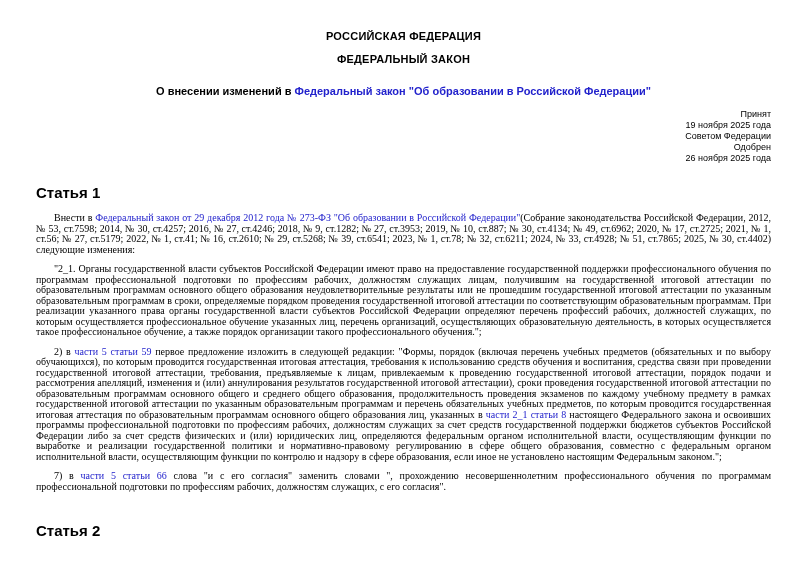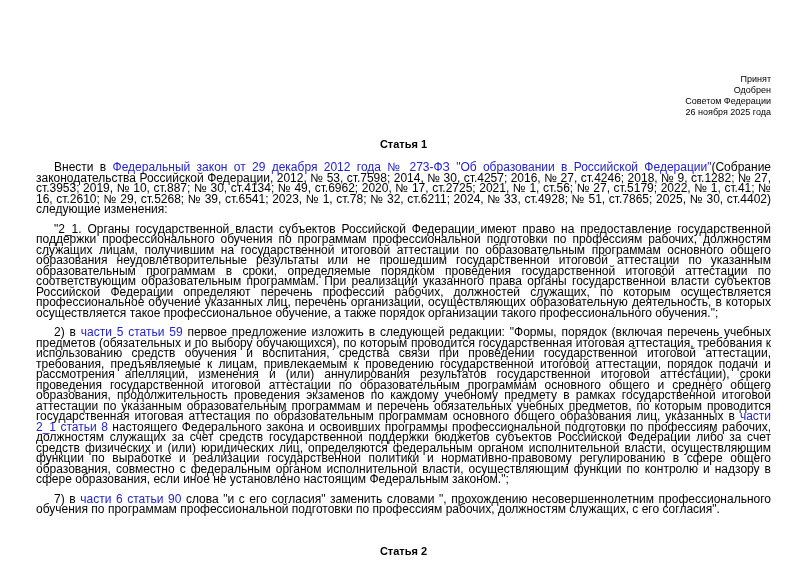--- a/index.html
+++ b/index.html
@@ -15,55 +15,62 @@
     overflow: hidden;
     padding: 30px 36px 0 36px;
   }
   .doc-header { text-align: center; }
   .doc-country { font-size: 11px; font-weight: bold; letter-spacing: 0.2px; }
   .doc-type { font-size: 11px; font-weight: bold; margin-top: 11px; letter-spacing: 0.2px; }
   .doc-title { font-size: 11px; font-weight: bold; margin-top: 20px; }
   .doc-title .doc-link { font-weight: bold; }
   .doc-link { color: var(--link-color); cursor: pointer; text-decoration: none; }
   .adoption-block {
-    margin-top: 44px;
+    margin-top: 12px;
     text-align: right;
     font-size: 9px;
     line-height: 11px;
   }
-  .article-heading { font-size: 11px; font-weight: bold; margin-top: 20px; text-align: center; }
+  .article-heading { font-size: 15px; font-weight: bold; margin-top: 20px; }
   .body-para {
-    font-size: 12px;
+    font-size: 10px;
     line-height: 10.5px;
     text-align: justify;
     text-indent: 18px;
     margin-top: 9px;
+    font-family: Liberation Serif, serif;
   }
   .first-body-para { margin-top: 12px; }
   .article-2 { margin-top: 30px; }
 </style>
 </head>
 <body>
 
 <div class="page">
 
+  <div class="doc-header">
+    <div class="doc-country">РОССИЙСКАЯ ФЕДЕРАЦИЯ</div>
+    <div class="doc-type">ФЕДЕРАЛЬНЫЙ ЗАКОН</div>
+    <div class="doc-title"><span>О внесении изменений в </span><span class="doc-link">Федеральный закон "Об образовании в Российской Федерации"</span></div>
+  </div>
 
   <div class="adoption-block">
     <div>Принят</div>
+    <div>19 ноября 2025 года</div>
+    <div>Советом Федерации</div>
     <div>Одобрен</div>
-    <div>Советом Федерации</div>
     <div>26 ноября 2025 года</div>
   </div>
 
   <div class="article-heading">Статья 1</div>
 
   <p class="body-para first-body-para"><span>Внести в </span><span class="doc-link">Федеральный закон от 29 декабря 2012 года № 273-ФЗ "Об образовании в Российской Федерации"</span><span>(Собрание законодательства Российской Федерации, 2012, № 53, ст.7598; 2014, № 30, ст.4257; 2016, № 27, ст.4246; 2018, № 9, ст.1282; № 27, ст.3953; 2019, № 10, ст.887; № 30, ст.4134; № 49, ст.6962; 2020, № 17, ст.2725; 2021, № 1, ст.56; № 27, ст.5179; 2022, № 1, ст.41; № 16, ст.2610; № 29, ст.5268; № 39, ст.6541; 2023, № 1, ст.78; № 32, ст.6211; 2024, № 33, ст.4928; № 51, ст.7865; 2025, № 30, ст.4402) следующие изменения:</span></p>
 
 
   <p class="body-para"><span>"2_1. Органы государственной власти субъектов Российской Федерации имеют право на предоставление государственной поддержки профессионального обучения по программам профессиональной подготовки по профессиям рабочих, должностям служащих лицам, получившим на государственной итоговой аттестации по образовательным программам основного общего образования неудовлетворительные результаты или не прошедшим государственной итоговой аттестации по указанным образовательным программам в сроки, определяемые порядком проведения государственной итоговой аттестации по соответствующим образовательным программам. При реализации указанного права органы государственной власти субъектов Российской Федерации определяют перечень профессий рабочих, должностей служащих, по которым осуществляется профессиональное обучение указанных лиц, перечень организаций, осуществляющих образовательную деятельность, в которых осуществляется такое профессиональное обучение, а также порядок организации такого профессионального обучения.";</span></p>
 
   <p class="body-para"><span>2) в </span><span class="doc-link">части 5 статьи 59</span><span> первое предложение изложить в следующей редакции: "Формы, порядок (включая перечень учебных предметов (обязательных и по выбору обучающихся), по которым проводится государственная итоговая аттестация, требования к использованию средств обучения и воспитания, средства связи при проведении государственной итоговой аттестации, требования, предъявляемые к лицам, привлекаемым к проведению государственной итоговой аттестации, порядок подачи и рассмотрения апелляций, изменения и (или) аннулирования результатов государственной итоговой аттестации), сроки проведения государственной итоговой аттестации по образовательным программам основного общего и среднего общего образования, продолжительность проведения экзаменов по каждому учебному предмету в рамках государственной итоговой аттестации по указанным образовательным программам и перечень обязательных учебных предметов, по которым проводится государственная итоговая аттестация по образовательным программам основного общего образования лиц, указанных в </span><span class="doc-link">части 2_1 статьи 8</span><span> настоящего Федерального закона и освоивших программы профессиональной подготовки по профессиям рабочих, должностям служащих за счет средств государственной поддержки бюджетов субъектов Российской Федерации либо за счет средств физических и (или) юридических лиц, определяются федеральным органом исполнительной власти, осуществляющим функции по выработке и реализации государственной политики и нормативно-правовому регулированию в сфере общего образования, совместно с федеральным органом исполнительной власти, осуществляющим функции по контролю и надзору в сфере образования, если иное не установлено настоящим Федеральным законом.";</span></p>
 
-  <p class="body-para"><span>7) в </span><span class="doc-link">части 6 статьи 90</span><span> слова "и с его согласия" заменить словами ", прохождению несовершеннолетним профессионального обучения по программам профессиональной подготовки по профессиям рабочих, должностям служащих, с его согласия".</span></p>
+  <p class="body-para"><span>7) в </span><span class="doc-link">части 5 статьи 66</span><span> слова "и с его согласия" заменить словами ", прохождению несовершеннолетним профессионального обучения по программам профессиональной подготовки по профессиям рабочих, должностям служащих, с его согласия".</span></p>
 
   <div class="article-heading article-2">Статья 2</div>
 
 </div>
 
 </body></html>

